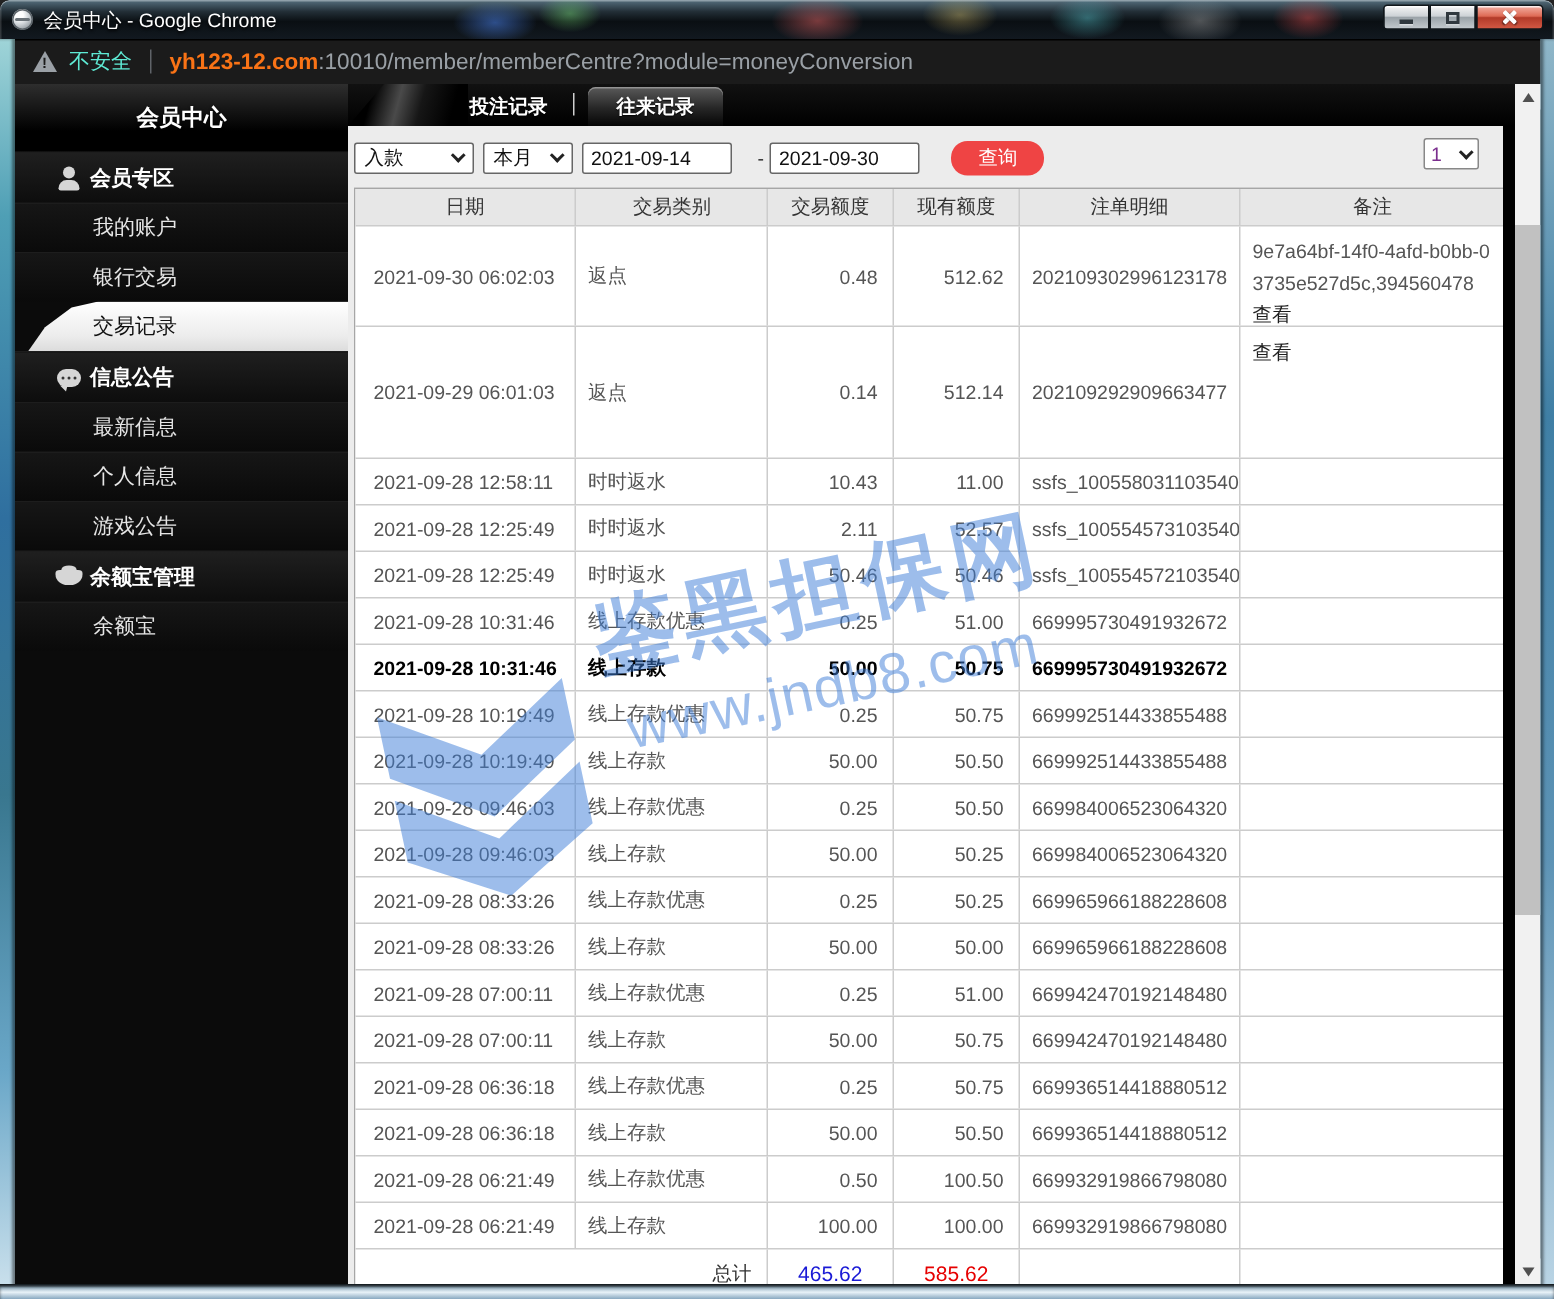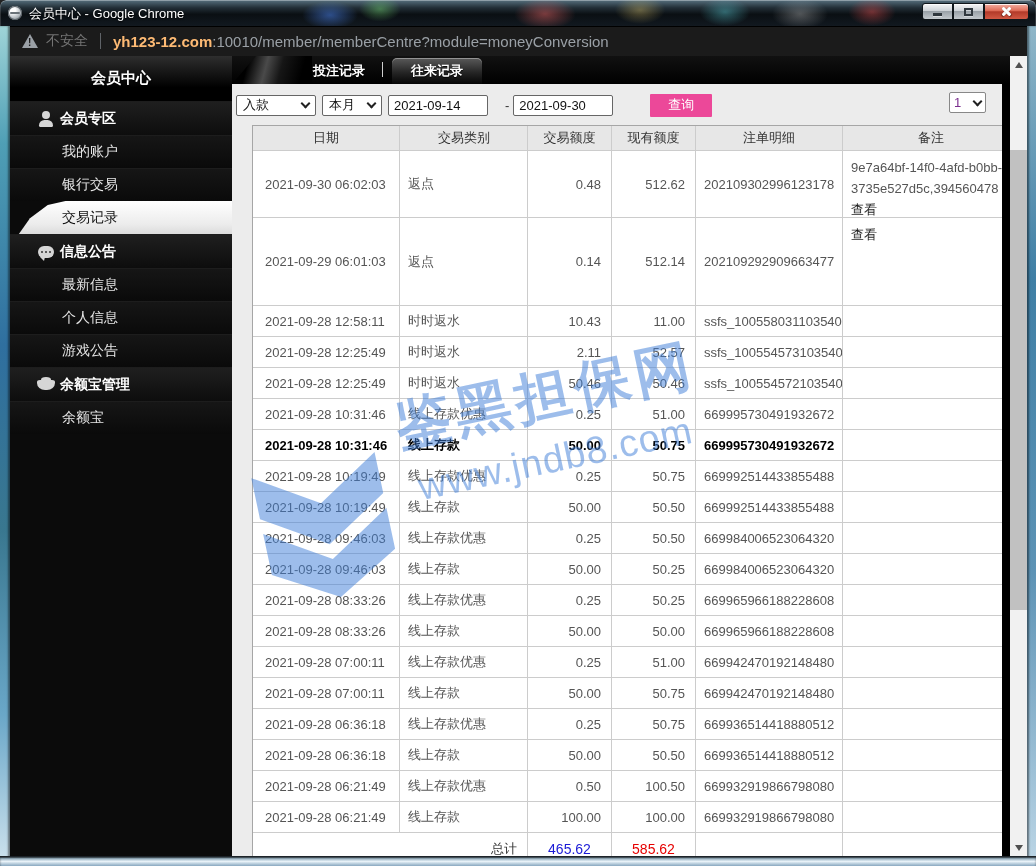--- a/index.html
+++ b/index.html
@@ -32,23 +32,23 @@
   .glyph-max{width:9px;height:8px;border:2px solid #30383e;background:transparent;box-shadow:0 1px 0 rgba(255,255,255,.4);}
   .glyph-x{position:relative;width:11px;height:11px;}
   .glyph-x:before,.glyph-x:after{content:"";position:absolute;left:4px;top:0;width:3px;height:11px;background:#fff;border-radius:1px;box-shadow:0 1px 1px rgba(0,0,0,.5);}
   .glyph-x:before{transform:rotate(45deg);}
   .glyph-x:after{transform:rotate(-45deg);}
 
   .urlbar{position:absolute;left:3px;top:26px;width:1030px;height:30px;background:#1b1b1b;display:flex;align-items:center;
     box-shadow:inset 0 1px 0 #000;}
   .warn-tri{width:0;height:0;margin-left:19px;border-left:8px solid transparent;border-right:8px solid transparent;border-bottom:14px solid #9aa0a6;position:relative;}
   .warn-tri span{position:absolute;left:-2px;top:3px;font-size:10px;font-weight:bold;color:#1b1b1b;}
-  .sec-label{color:#737373;font-size:14px;margin-left:8px;}
+  .sec-label{color:#5eead4;font-size:14px;margin-left:8px;}
   .url-sep{width:1px;height:16px;background:#5f6368;margin:0 12px;}
-  .url-domain{color:#fdba74;font-size:15px;font-weight:bold;}
+  .url-domain{color:#f97316;font-size:15px;font-weight:bold;}
   .url-rest{color:#9aa0a6;font-size:15px;}
 
   .edge-left{position:absolute;left:0;top:26px;width:10px;bottom:0;
     background:linear-gradient(180deg,#9fd4d8,#4f9fb5 14%,#2f6f9f 38%,#39778f 60%,#6aa7c8 82%,#cfe3ee);box-shadow:inset -2px 0 2px rgba(0,0,0,.45);}
   .edge-right{position:absolute;right:0;top:26px;width:9px;bottom:0;
     background:linear-gradient(180deg,#8fb6c8,#3f7fa5 30%,#5d93b5 65%,#bcd6e6);box-shadow:inset 2px 0 2px rgba(0,0,0,.45);}
   .edge-bottom{position:absolute;left:0;bottom:0;height:10px;right:0;
     background:linear-gradient(180deg,#1c2830 0%,#9fb8c8 25%,#e8f2f8 55%,#88a8c0 100%);box-shadow:inset 0 2px 2px rgba(0,0,0,.5);}
 
   
@@ -96,27 +96,27 @@
 
   
   .filters{position:absolute;left:4px;top:9px;height:24px;display:flex;align-items:center;}
   .sel{height:21px;border:1px solid #666;border-radius:2px;background:#fff;display:flex;align-items:center;
     font-size:13px;color:#111;padding:0 6px;margin-right:6px;position:relative;}
   .sel .caret{width:7px;height:7px;border-right:2px solid #222;border-bottom:2px solid #222;transform:rotate(45deg);margin-left:auto;margin-top:-3px;}
   .sel.type-sel{width:80px;}
   .sel.period-sel{width:60px;}
   .txt{height:21px;width:100px;border:1px solid #666;border-radius:2px;font-size:13px;color:#111;padding:0 5px;margin-right:17px;}
   .dash{color:#333;font-size:13px;margin:0 4px 0 0;}
-  .btn-query{height:23px;width:62px;background:#ec4899;color:#fff;font-size:13px;border:none;border-radius:1px;margin-left:20px;cursor:pointer;}
+  .btn-query{height:23px;width:62px;background:#ef4444;color:#fff;font-size:13px;border:none;border-radius:11px;margin-left:4px;cursor:pointer;}
   .page-sel{position:absolute;right:16px;top:8px;width:37px;height:21px;border:1px solid #888;background:#fff;border-radius:2px;
     display:flex;align-items:center;padding:0 4px;font-size:13px;color:#7b2e8e;}
   .page-sel .caret{width:7px;height:7px;border-right:2px solid #222;border-bottom:2px solid #222;transform:rotate(45deg);margin-left:auto;margin-top:-3px;}
 
   
-  .grid{position:absolute;left:4px;top:41px;width:768px;border:1px solid #a6a6a6;background:#fff;margin-left:16px;}
+  .grid{position:absolute;left:4px;top:41px;width:768px;border:1px solid #a6a6a6;background:#fff;}
   .tr{display:flex;align-items:center;border-top:1px solid #ccc;height:31px;background:#fff;}
   .tr.head{border-top:none;height:24px;background:#e7e7e7;}
   .tr.tall1{height:67px;}
   .tr.tall2{height:88px;}
   .tr.foot{height:32px;}
   .td,.th{height:100%;display:flex;align-items:center;border-left:1px solid #ccc;font-size:13px;color:#555;overflow:hidden;}
   .td:first-child,.th:first-child{border-left:none;}
   .th{justify-content:center;color:#333;}
   .c1{width:146px;padding-left:12px;}
   .th.c1{padding-left:0;}

